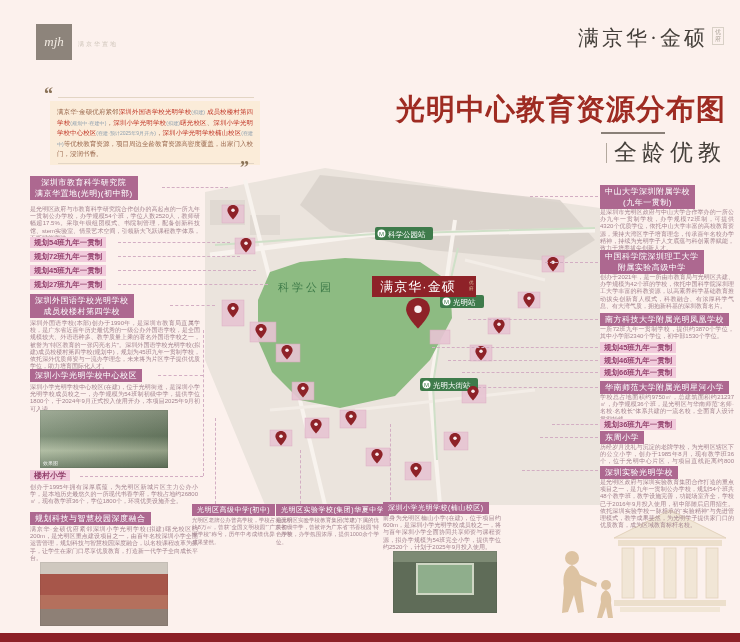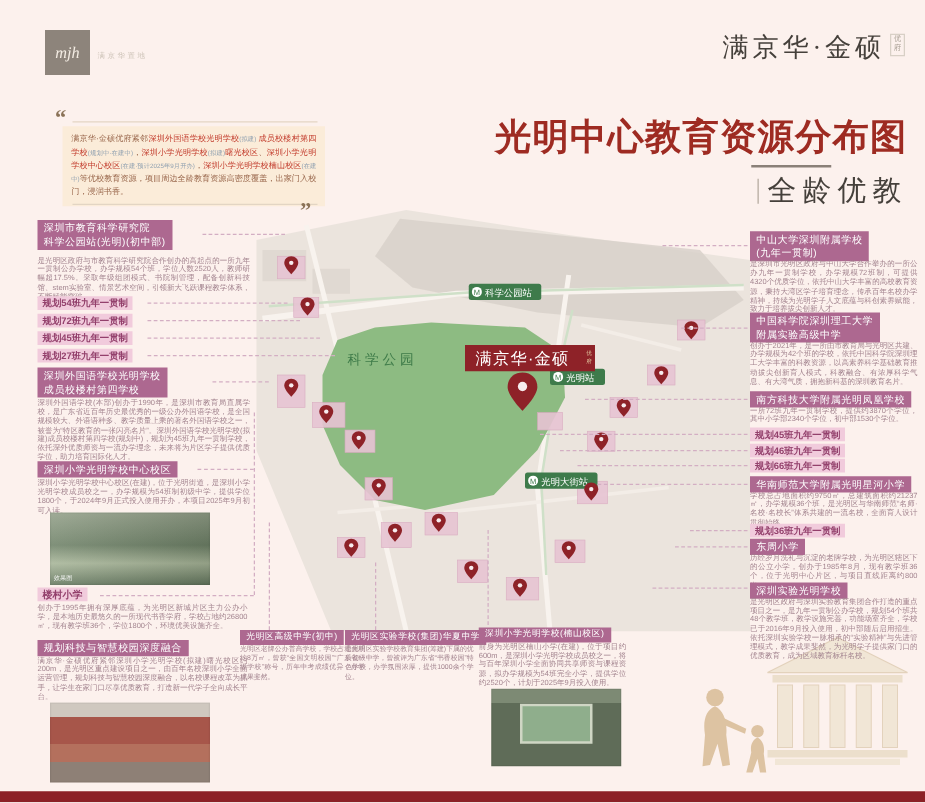--- a/index.html
+++ b/index.html
@@ -27,21 +27,21 @@
   
   .title-main{position:absolute;right:14px;top:90px;font-family:"Liberation Serif",serif;
               font-weight:bold;font-size:29px;color:#9e2b22;letter-spacing:1px;white-space:nowrap;}
   .title-rule{position:absolute;right:75px;top:132px;width:64px;height:2px;background:#8a8078;}
   .subtitle{position:absolute;right:14px;top:137px;display:flex;align-items:center;
             font-family:"Liberation Serif",serif;font-size:23px;color:#45403b;letter-spacing:5px;}
   .sub-div{width:1px;height:20px;background:#b3a99e;margin:0 7px;}
   
   .lbl{position:absolute;background:#ad6890;color:#fff;font-size:8px;line-height:11px;
        padding:1px 5px;letter-spacing:.5px;white-space:nowrap;display:inline-block;}
-  .lbl div{white-space:nowrap;}
+  .lbl div{white-space:nowrap;text-align:center;}
   .lbl-s{font-size:7px;line-height:10px;}
   .bdg{position:absolute;background:#f1cbdc;color:#93406c;font-size:7.5px;line-height:9px;
        padding:1px 4px;white-space:nowrap;font-weight:bold;}
   .desc{position:absolute;color:#a3848f;font-size:6px;line-height:7.2px;text-align:justify;}
   .dash-h{position:absolute;border-top:1px dashed #d3aec3;height:0;}
   .dash-v{position:absolute;border-left:1px dashed #d3aec3;width:0;}
   
   .photo{position:absolute;box-shadow:0 0 0 1px rgba(0,0,0,.05) inset;}
   .photo-render{background:linear-gradient(90deg,rgba(255,255,255,.12),rgba(0,0,0,.12)),
                 linear-gradient(180deg,#93a089 0%,#6f8268 45%,#a7b598 70%,#64775e 100%);}
@@ -189,21 +189,21 @@
 
   <div class="title-main">光明中心教育资源分布图</div>
   <div class="title-rule"></div>
   <div class="subtitle">
     <span class="sub-div"></span>
     <span>全龄优教</span>
   </div>
 
   <div class="lbl" style="left:30px;top:176px;">
     <div>深圳市教育科学研究院</div>
-    <div>科学公园站(光明)(初中部)</div>
+    <div>满京华置地(光明)(初中部)</div>
   </div>
   <div class="dash-h" style="left:162px;top:187px;width:66px;"></div>
   <div class="desc" style="left:30px;top:206px;width:170px;">是光明区政府与市教育科学研究院合作创办的高起点的一所九年一贯制公办学校，办学规模54个班，学位人数2520人，教师研幅超17.5%。采取年级组团模式、书院制管理，配备创新科技馆、stem实验室、情景艺术空间，引领新大飞跃课程教学体系，不断赋能突破。</div>
 
   <div class="bdg" style="left:30px;top:237px;">规划54班九年一贯制</div>
   <div class="dash-h" style="left:118px;top:242px;width:112px;"></div>
   <div class="bdg" style="left:30px;top:251px;">规划72班九年一贯制</div>
   <div class="dash-h" style="left:118px;top:256px;width:122px;"></div>
   <div class="bdg" style="left:30px;top:265px;">规划45班九年一贯制</div>
   <div class="dash-h" style="left:118px;top:270px;width:138px;"></div>

